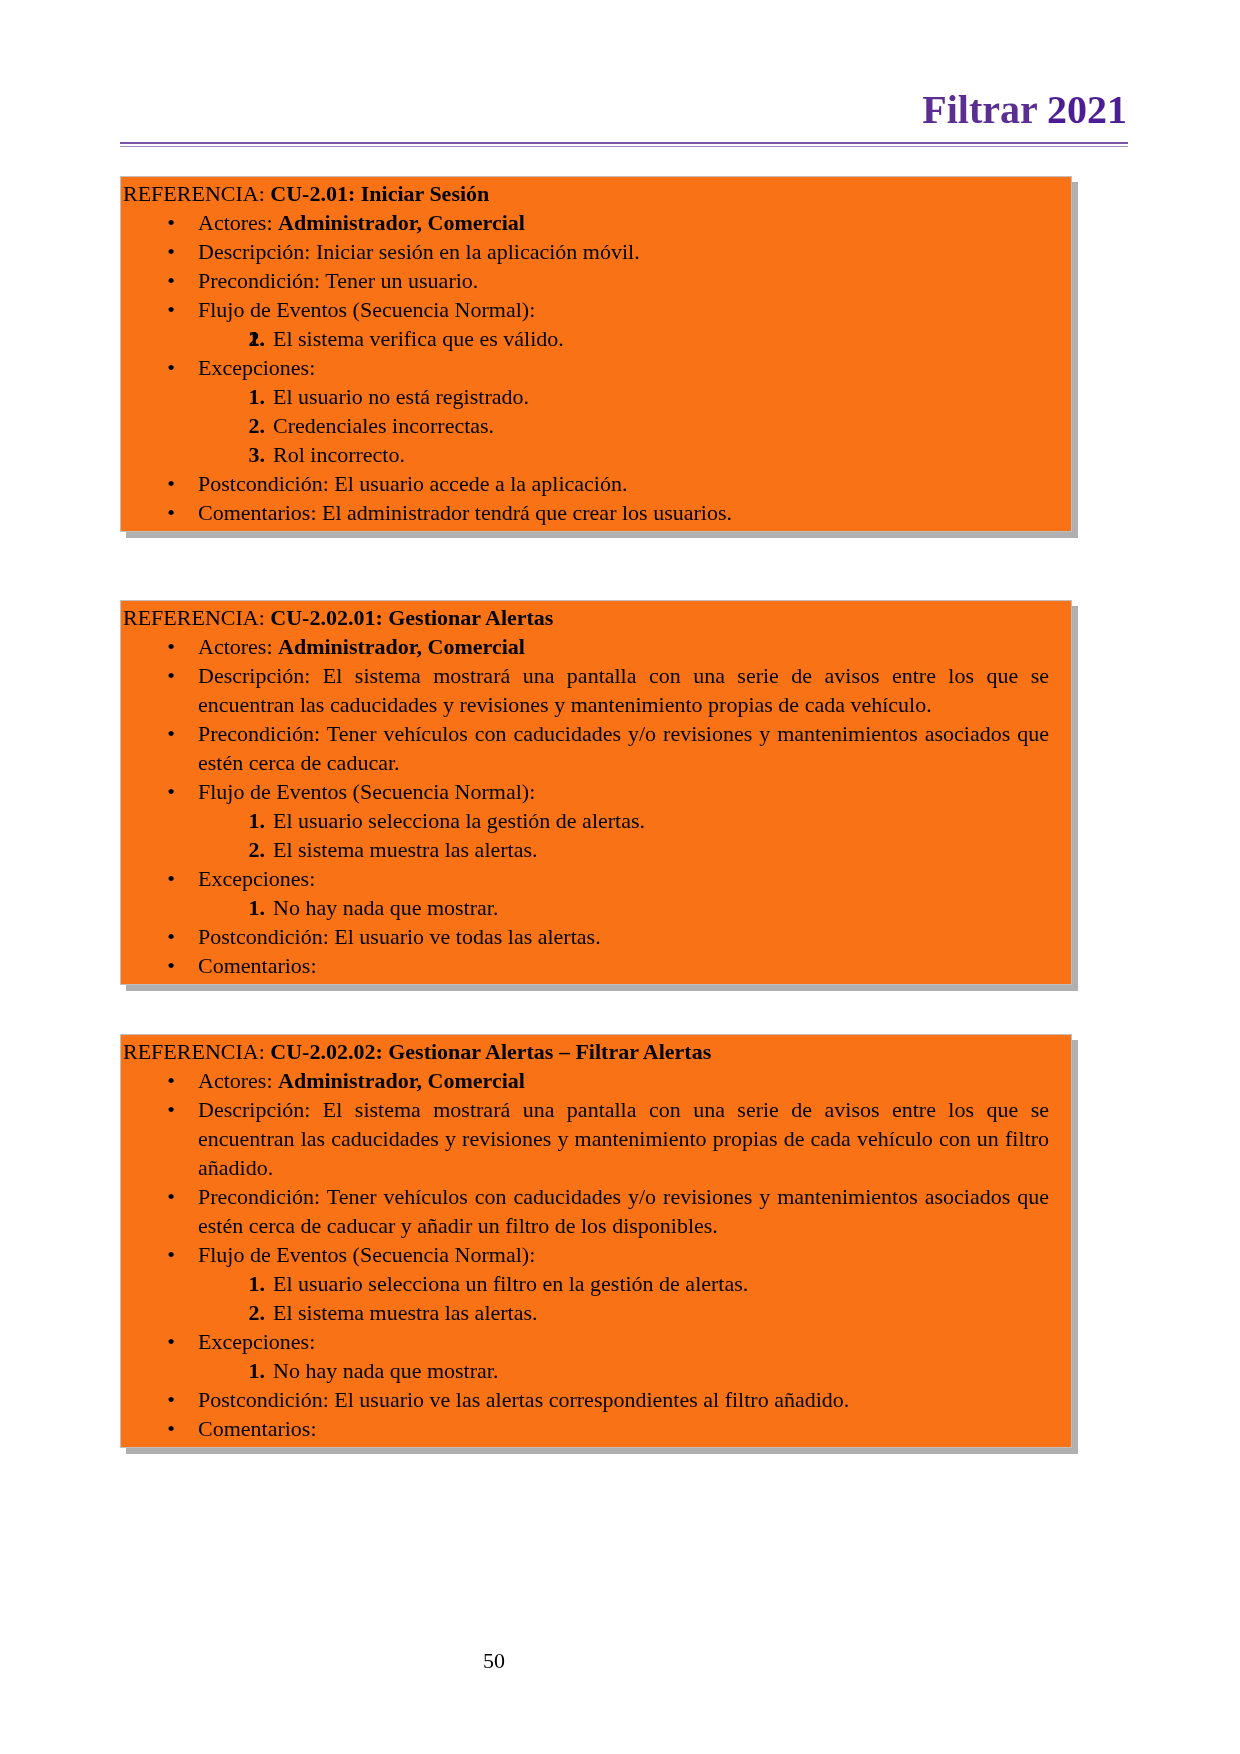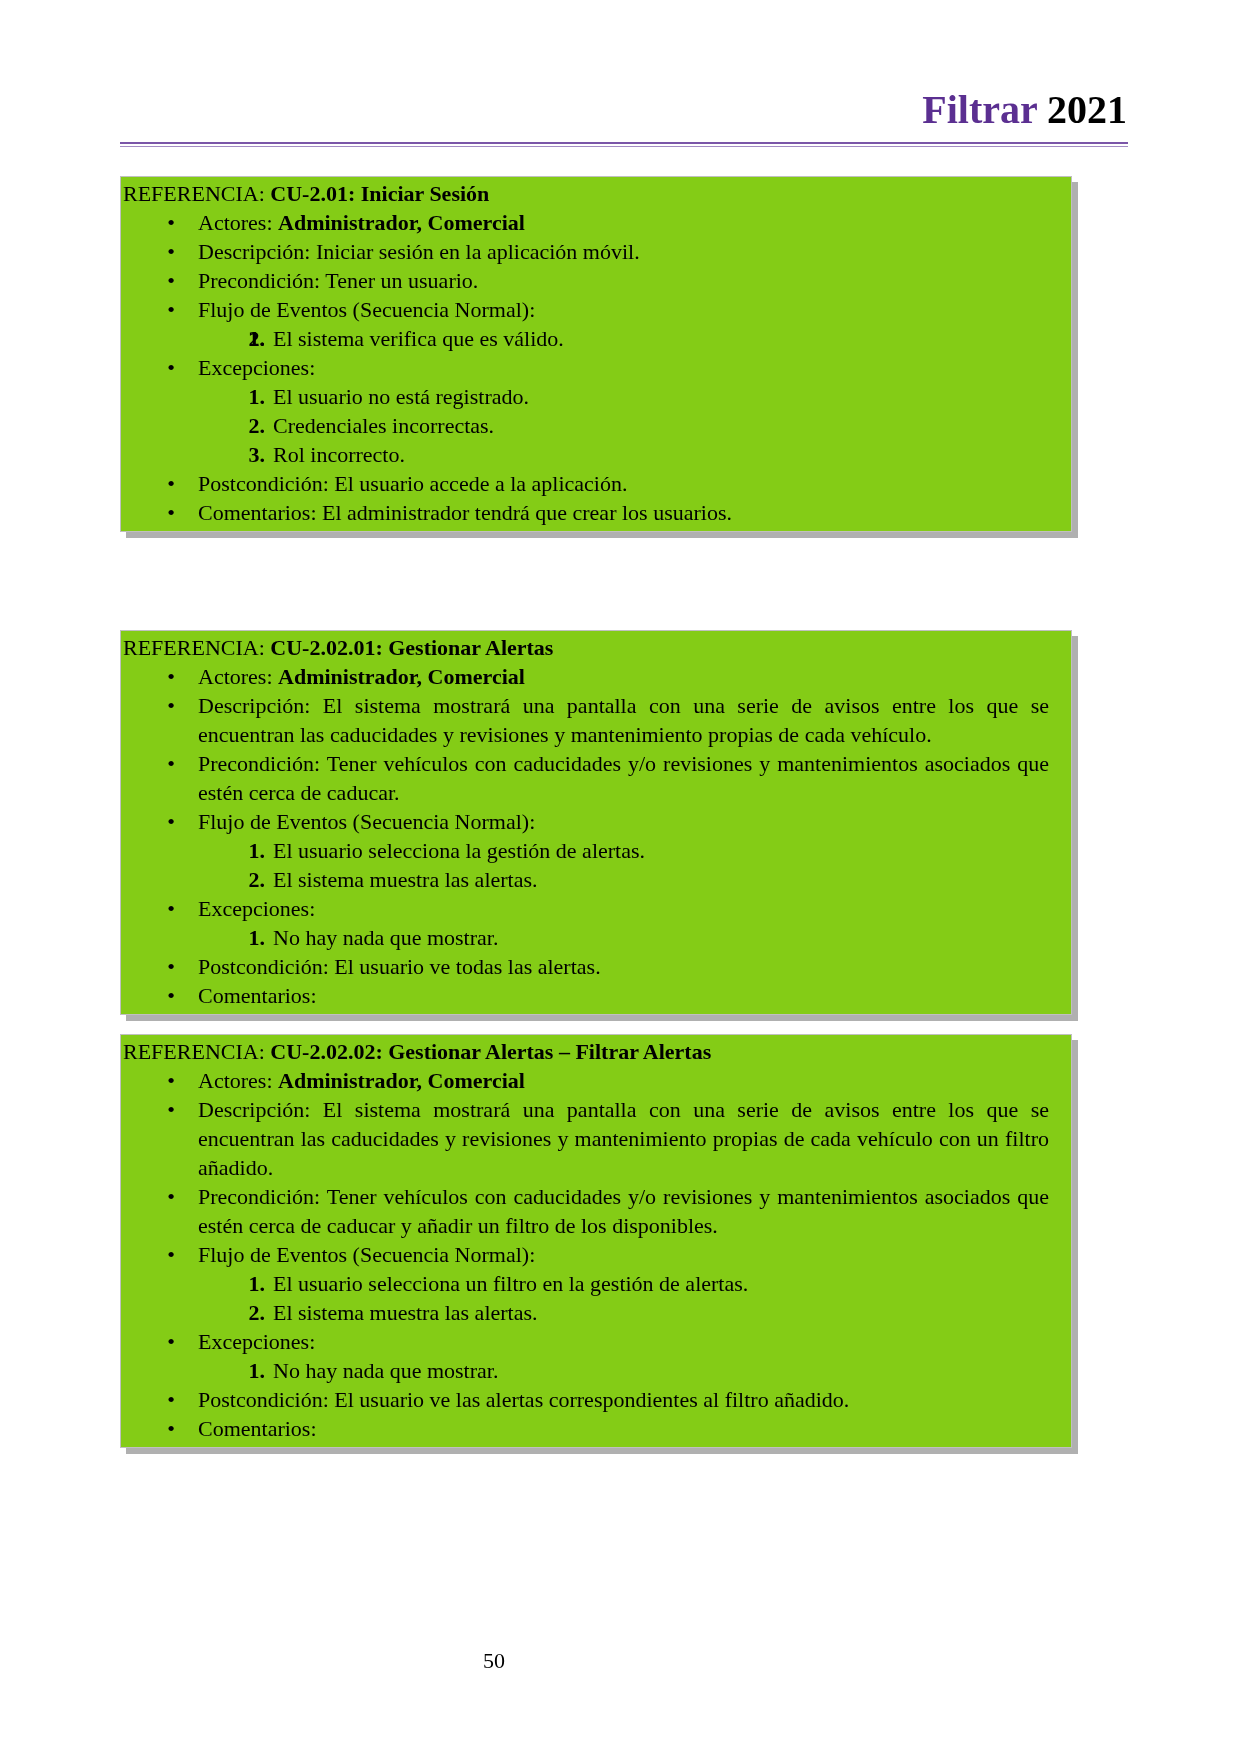--- a/index.html
+++ b/index.html
@@ -5,28 +5,28 @@
     html, body { margin: 0; padding: 0; background: #ffffff; }
     body {
       width: 1240px; height: 1754px; position: relative; overflow: hidden;
       font-family: "Liberation Serif", "DejaVu Serif", serif; color: #000;
     }
     .header {
       position: absolute; right: 113px; top: 86px;
       font-size: 40px; font-weight: bold; line-height: 48px;
     }
     .header .brand { color: #5b2f91; }
-    .header .year { color: #000000; }
+    .header .year { color: #4c1d95; }
     .header-rule {
       position: absolute; left: 120px; width: 1008px; top: 142px;
       border-top: 2px solid #7b56a8; height: 2px; border-bottom: 1px solid #a48cc4;
     }
     .box {
       position: absolute; left: 120px; width: 952px;
-      background: #84cc16; border: 1px solid #c0c0c0;
+      background: #f97316; border: 1px solid #c0c0c0;
       box-shadow: 6px 6px 0 #b0b0b0;
       font-size: 22px; line-height: 29px;
       padding: 2px 0 4px 2px; box-sizing: border-box;
     }
     .ref-line { padding-left: 0; }
     .ref-line b { font-weight: bold; }
     ul.items { list-style: none; margin: 0; padding: 0; }
     ul.items > li { position: relative; padding-left: 75px; padding-right: 22px; text-align: justify; }
     ul.items > li .bullet {
       position: absolute; left: 38px; top: 0; width: 20px; text-align: center;
@@ -69,21 +69,21 @@
     <li><span class="num">1.</span><span>El usuario no está registrado.</span></li>
     <li><span class="num">2.</span><span>Credenciales incorrectas.</span></li>
     <li><span class="num">3.</span><span>Rol incorrecto.</span></li>
   </ol>
   <ul class="items">
     <li><span class="bullet">•</span><span>Postcondición: El usuario accede a la aplicación.</span></li>
     <li><span class="bullet">•</span><span>Comentarios: El administrador tendrá que crear los usuarios.</span></li>
   </ul>
 </div>
 
-<div class="box" style="top:600px;margin-top:30px;">
+<div class="box" style="top:600px;">
   <div class="ref-line"><span>REFERENCIA: </span><b>CU-2.02.01: Gestionar Alertas</b></div>
   <ul class="items">
     <li><span class="bullet">•</span><span>Actores: </span><b>Administrador, Comercial</b></li>
     <li><span class="bullet">•</span><span>Descripción: El sistema mostrará una pantalla con una serie de avisos entre los que se encuentran las caducidades y revisiones y mantenimiento propias de cada vehículo.</span></li>
     <li><span class="bullet">•</span><span>Precondición: Tener vehículos con caducidades y/o revisiones y mantenimientos asociados que estén cerca de caducar.</span></li>
     <li><span class="bullet">•</span><span>Flujo de Eventos (Secuencia Normal):</span></li>
   </ul>
   <ol class="steps">
     <li><span class="num">1.</span><span>El usuario selecciona la gestión de alertas.</span></li>
     <li><span class="num">2.</span><span>El sistema muestra las alertas.</span></li>

